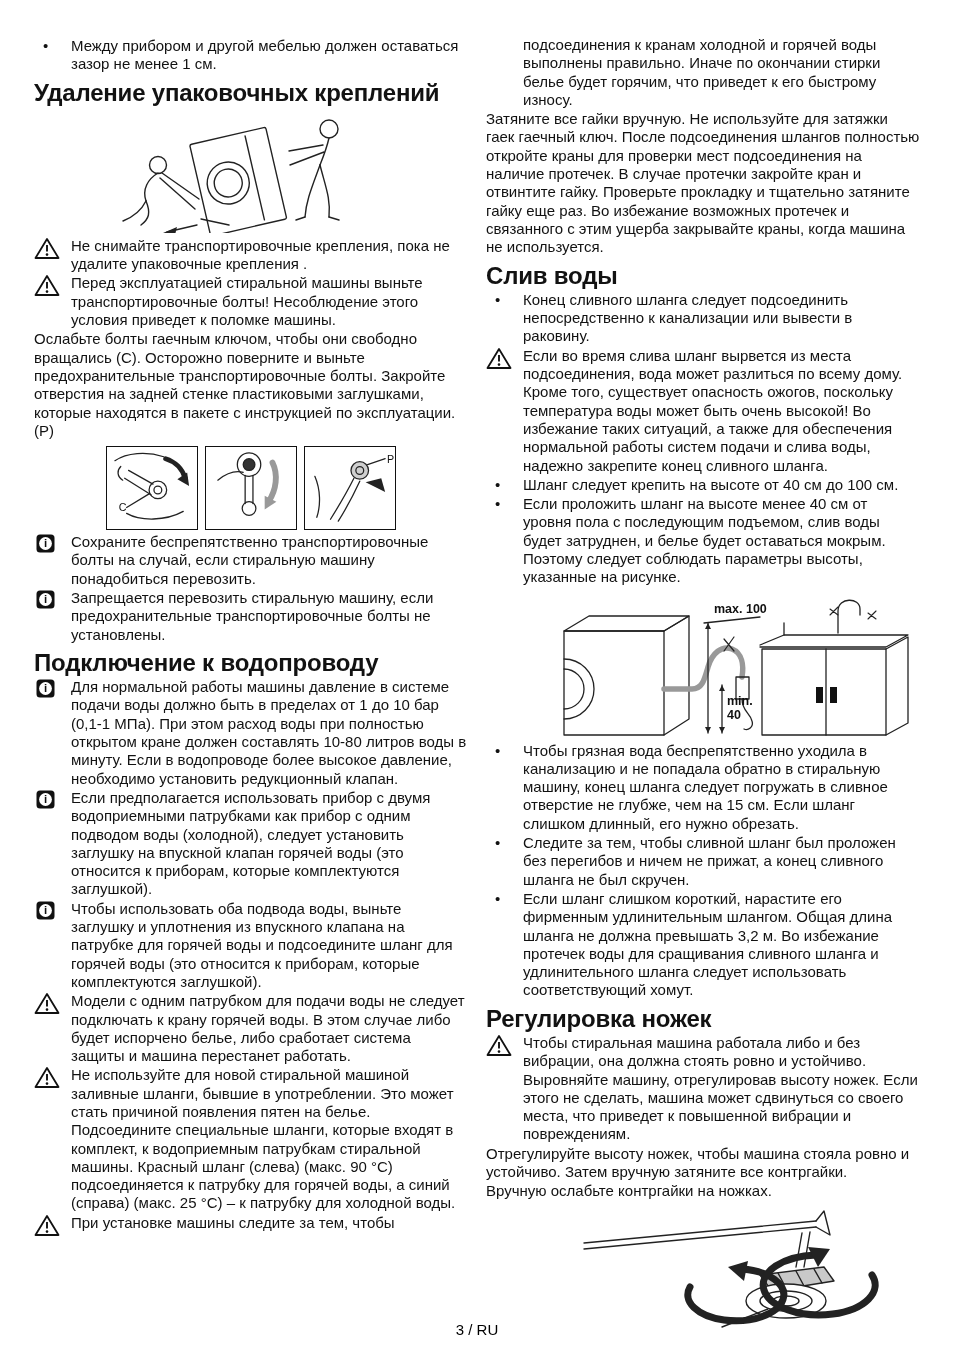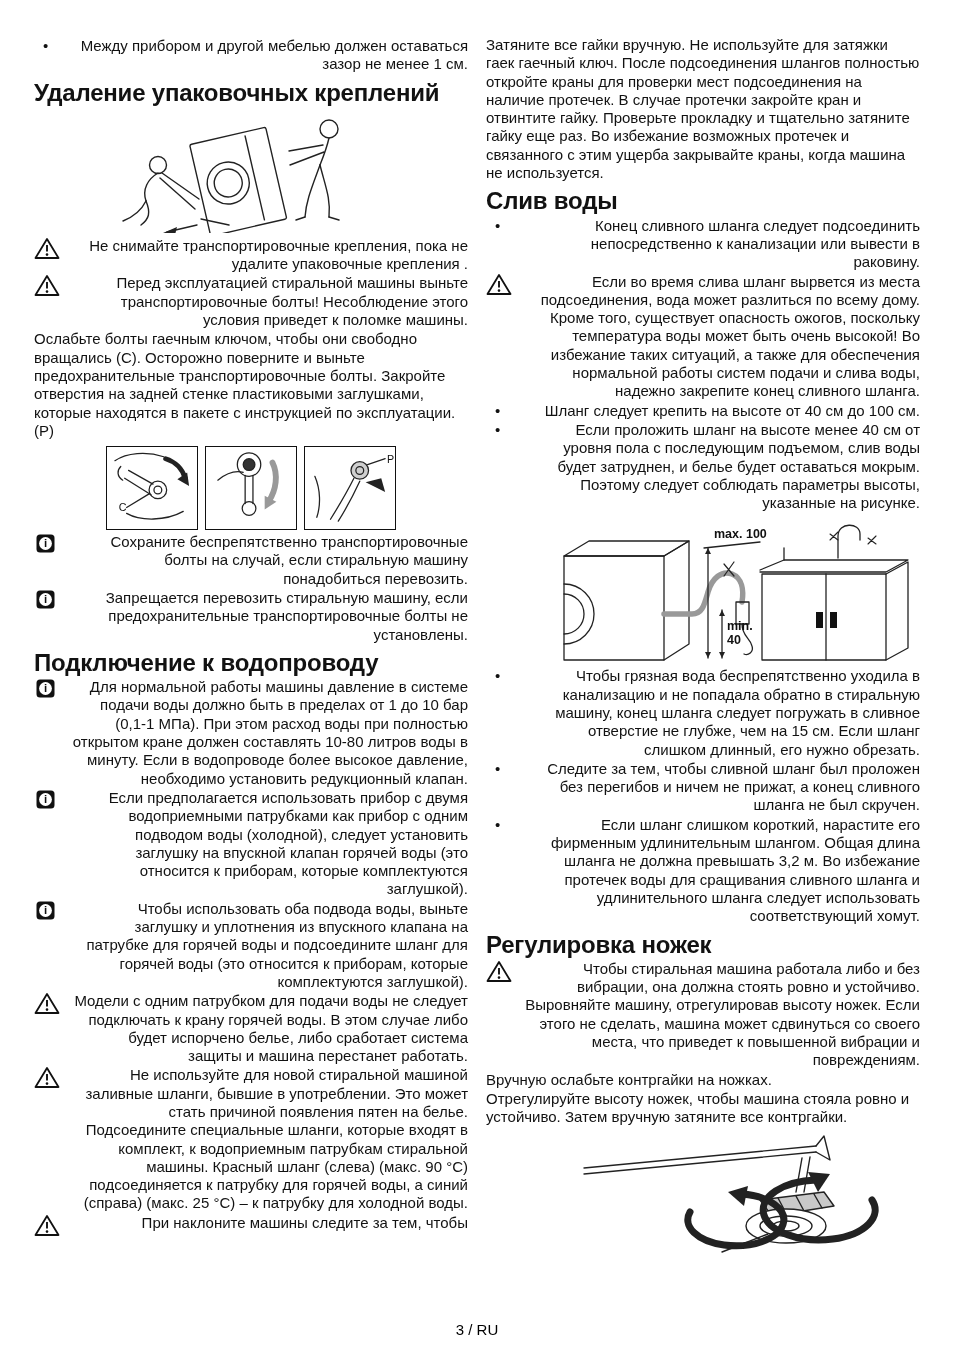--- a/index.html
+++ b/index.html
@@ -5,21 +5,21 @@
   html,body{margin:0;padding:0;background:#9a9a9a;}
   .page{
     width:954px;height:1354px;background:#ffffff;position:relative;overflow:hidden;
     font-family:"Liberation Sans", sans-serif;color:#121212;margin:0 auto;
   }
   .cols{display:flex;gap:18px;padding:36px 34px 0 34px;}
   .col{width:434px;font-size:15px;line-height:1.22;}
   h2{font-size:24px;line-height:1.22;margin:4px 0 1px;font-weight:bold;letter-spacing:-0.2px;}
   p{margin:0 0 1px;}
   .item{display:flex;margin:1px 0;}
-  .txt{flex:1;text-align:right;}
+  .txt{flex:1;}
   .glyph{flex:0 0 37px;}
   .bullet-glyph{flex:0 0 37px;padding-left:9px;box-sizing:border-box;font-size:15px;}
   .warn-glyph svg{display:block;margin-top:0px;}
   .info-glyph svg{display:block;margin-top:1px;margin-left:2px;}
   .cont{padding-left:37px;}
   .fig{display:block;}
   .fig-tilt{margin:8px auto 4px auto;width:292px;}
   .fig-bolts{margin:6px 0 3px 72px;display:flex;gap:7px;}
   .panel{border:1.5px solid #111;width:92px;height:84px;box-sizing:border-box;}
   .fig-drain{margin:6px 0 3px 60px;width:372px;}
@@ -219,27 +219,28 @@
       </div>
 
       <div class="item">
         <span class="glyph warn-glyph">
           <svg width="26" height="23" viewBox="0 0 26 23">
               <path d="M13 2 L24.5 21 L1.5 21 Z" fill="none" stroke="#111" stroke-width="1.8" stroke-linejoin="round"></path>
               <line x1="13" y1="8" x2="13" y2="14.5" stroke="#111" stroke-width="1.9"></line>
               <circle cx="13" cy="17.6" r="1.3" fill="#111" stroke="none"></circle>
             </svg>
         </span>
-        <span class="txt">При наклоните машины следите за тем, чтобы</span>
+        <span class="txt">При установке машины следите за тем, чтобы</span>
       </div>
 
     </div>
 
     <div class="col">
 
+      <p class="cont">подсоединения к кранам холодной и горячей воды выполнены правильно. Иначе по окончании стирки белье будет горячим, что приведет к его быстрому износу.</p>
       <p>Затяните все гайки вручную. Не используйте для затяжки гаек гаечный ключ. После подсоединения шлангов полностью откройте краны для проверки мест подсоединения на наличие протечек. В случае протечки закройте кран и отвинтите гайку. Проверьте прокладку и тщательно затяните гайку еще раз. Во избежание возможных протечек и связанного с этим ущерба закрывайте краны, когда машина не используется.</p>
 
       <h2>Слив воды</h2>
 
       <div class="item">
         <span class="bullet-glyph">•</span>
         <span class="txt">Конец сливного шланга следует подсоединить непосредственно к канализации или вывести в раковину.</span>
       </div>
 
       <div class="item">
@@ -322,22 +323,22 @@
         <span class="glyph warn-glyph">
           <svg width="26" height="23" viewBox="0 0 26 23">
               <path d="M13 2 L24.5 21 L1.5 21 Z" fill="none" stroke="#111" stroke-width="1.8" stroke-linejoin="round"></path>
               <line x1="13" y1="8" x2="13" y2="14.5" stroke="#111" stroke-width="1.9"></line>
               <circle cx="13" cy="17.6" r="1.3" fill="#111" stroke="none"></circle>
             </svg>
         </span>
         <span class="txt">Чтобы стиральная машина работала либо и без вибрации, она должна стоять ровно и устойчиво. Выровняйте машину, отрегулировав высоту ножек. Если этого не сделать, машина может сдвинуться со своего места, что приведет к повышенной вибрации и повреждениям.</span>
       </div>
 
+      <p>Отрегулируйте высоту ножек, чтобы машина стояла ровно и устойчиво. Затем вручную затяните все контргайки.</p>
       <p>Вручную ослабьте контргайки на ножках.</p>
-      <p>Отрегулируйте высоту ножек, чтобы машина стояла ровно и устойчиво. Затем вручную затяните все контргайки.</p>
 
       <svg class="fig fig-foot" width="330" height="120" viewBox="0 0 330 120">
         <g stroke="#222" stroke-width="1.4" fill="none" stroke-linecap="round" stroke-linejoin="round">
 
           <line x1="12" y1="34" x2="244" y2="12"></line>
           <line x1="12" y1="40" x2="244" y2="18"></line>
           <polyline points="244,12 252,2 258,26 244,18"></polyline>
 
           <line x1="230" y1="24" x2="224" y2="58"></line>
           <line x1="238" y1="23" x2="232" y2="58"></line>

